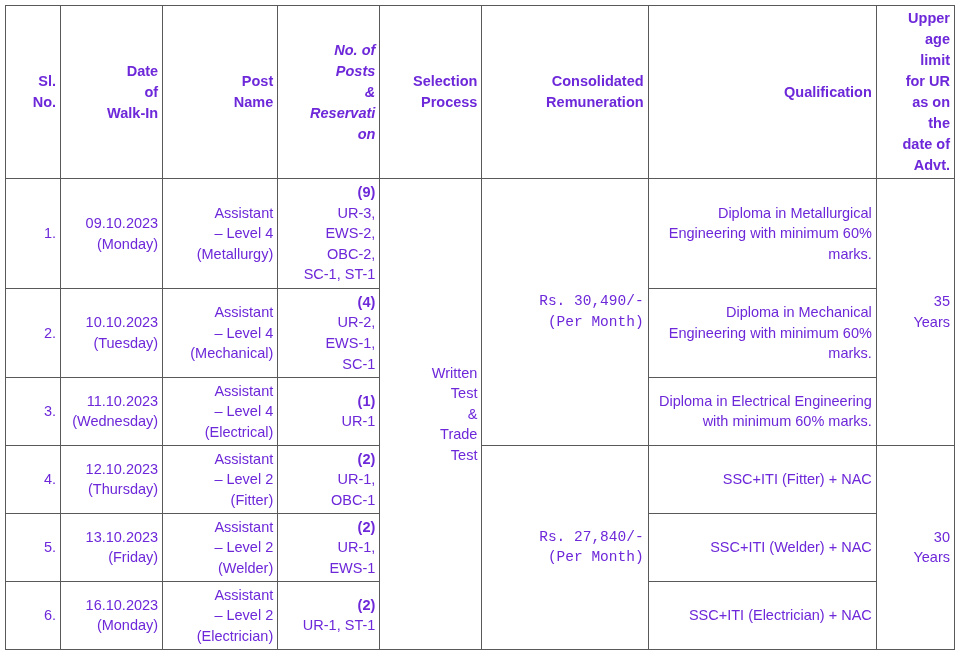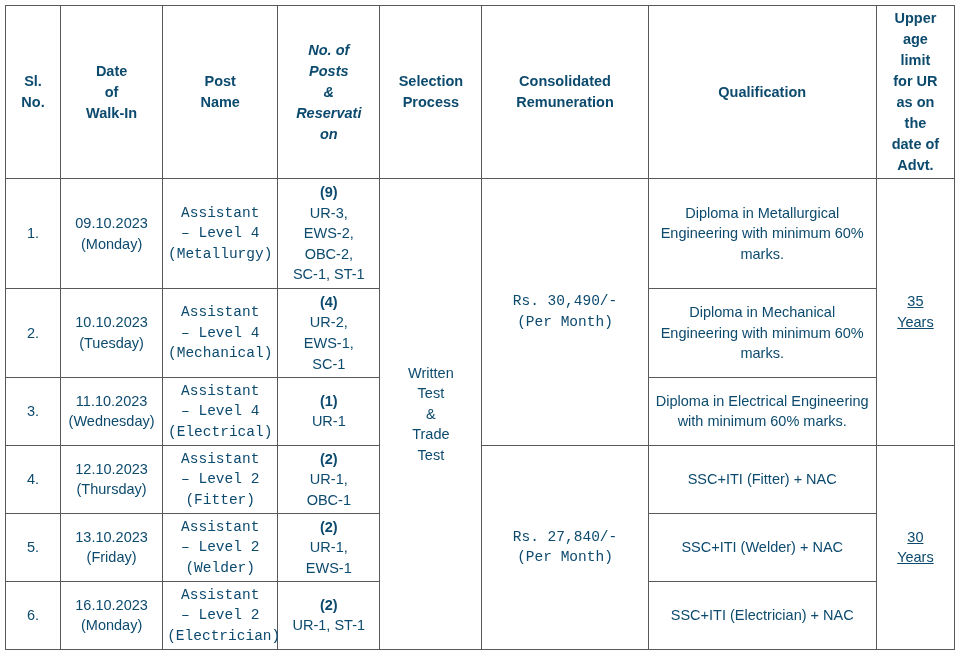--- a/index.html
+++ b/index.html
@@ -26,25 +26,25 @@
     left: 5px;
     top: 5px;
     width: 950px;
     height: 645px;
     border-collapse: collapse;
     table-layout: fixed;
   }
   table.walkin td, table.walkin th {
     border: 1.6px solid #595959;
     padding: 2px 4px;
-    text-align: center;
+    text-align: right;
     vertical-align: middle;
     font-size: 14.5px;
     line-height: 1.42;
-    color: #0c4a6e;
+    color: #6d28d9;
     font-weight: normal;
     box-sizing: border-box;
   }
   
   table.walkin thead th {
     font-weight: bold;
     font-size: 14.5px;
     line-height: 1.45;
     vertical-align: middle;
   }
@@ -52,26 +52,26 @@
   th.h-date    { width: 102px; }
   th.h-post    { width: 115px; }
   th.h-posts   { width: 102px; font-style: italic; }
   th.h-sel     { width: 102px; }
   th.h-rem     { width: 166px; }
   th.h-qual    { width: 228px; }
   th.h-age     { width: 78px; }
 
   td.c-sl   { font-size: 15px; }
   td.c-date { font-weight: bold; font-size: 14.5px; }
-  td.c-post { font-size: 14.5px; line-height: 1.5; font-family: Liberation Mono, monospace; }
+  td.c-post { font-size: 14.5px; line-height: 1.5; }
   td.c-posts{ font-size: 14.5px; line-height: 1.45; }
   td.c-sel  { font-weight: bold; font-size: 14.5px; line-height: 1.5; }
   td.c-rem  { font-weight: bold; font-size: 14.5px; line-height: 1.5; font-family: Liberation Mono, monospace; }
   td.c-qual { font-size: 14.5px; line-height: 2.0; padding-left: 10px; padding-right: 10px; }
-  td.c-age  { font-weight: bold; font-size: 14.5px; line-height: 1.5; text-decoration: underline; }
+  td.c-age  { font-weight: bold; font-size: 14.5px; line-height: 1.5; }
 
   .b { font-weight: bold; }
   .nl { display: block; }
 </style>
 </head>
 <body>
 
 <div class="sheet">
   <table class="walkin">
     <thead>

